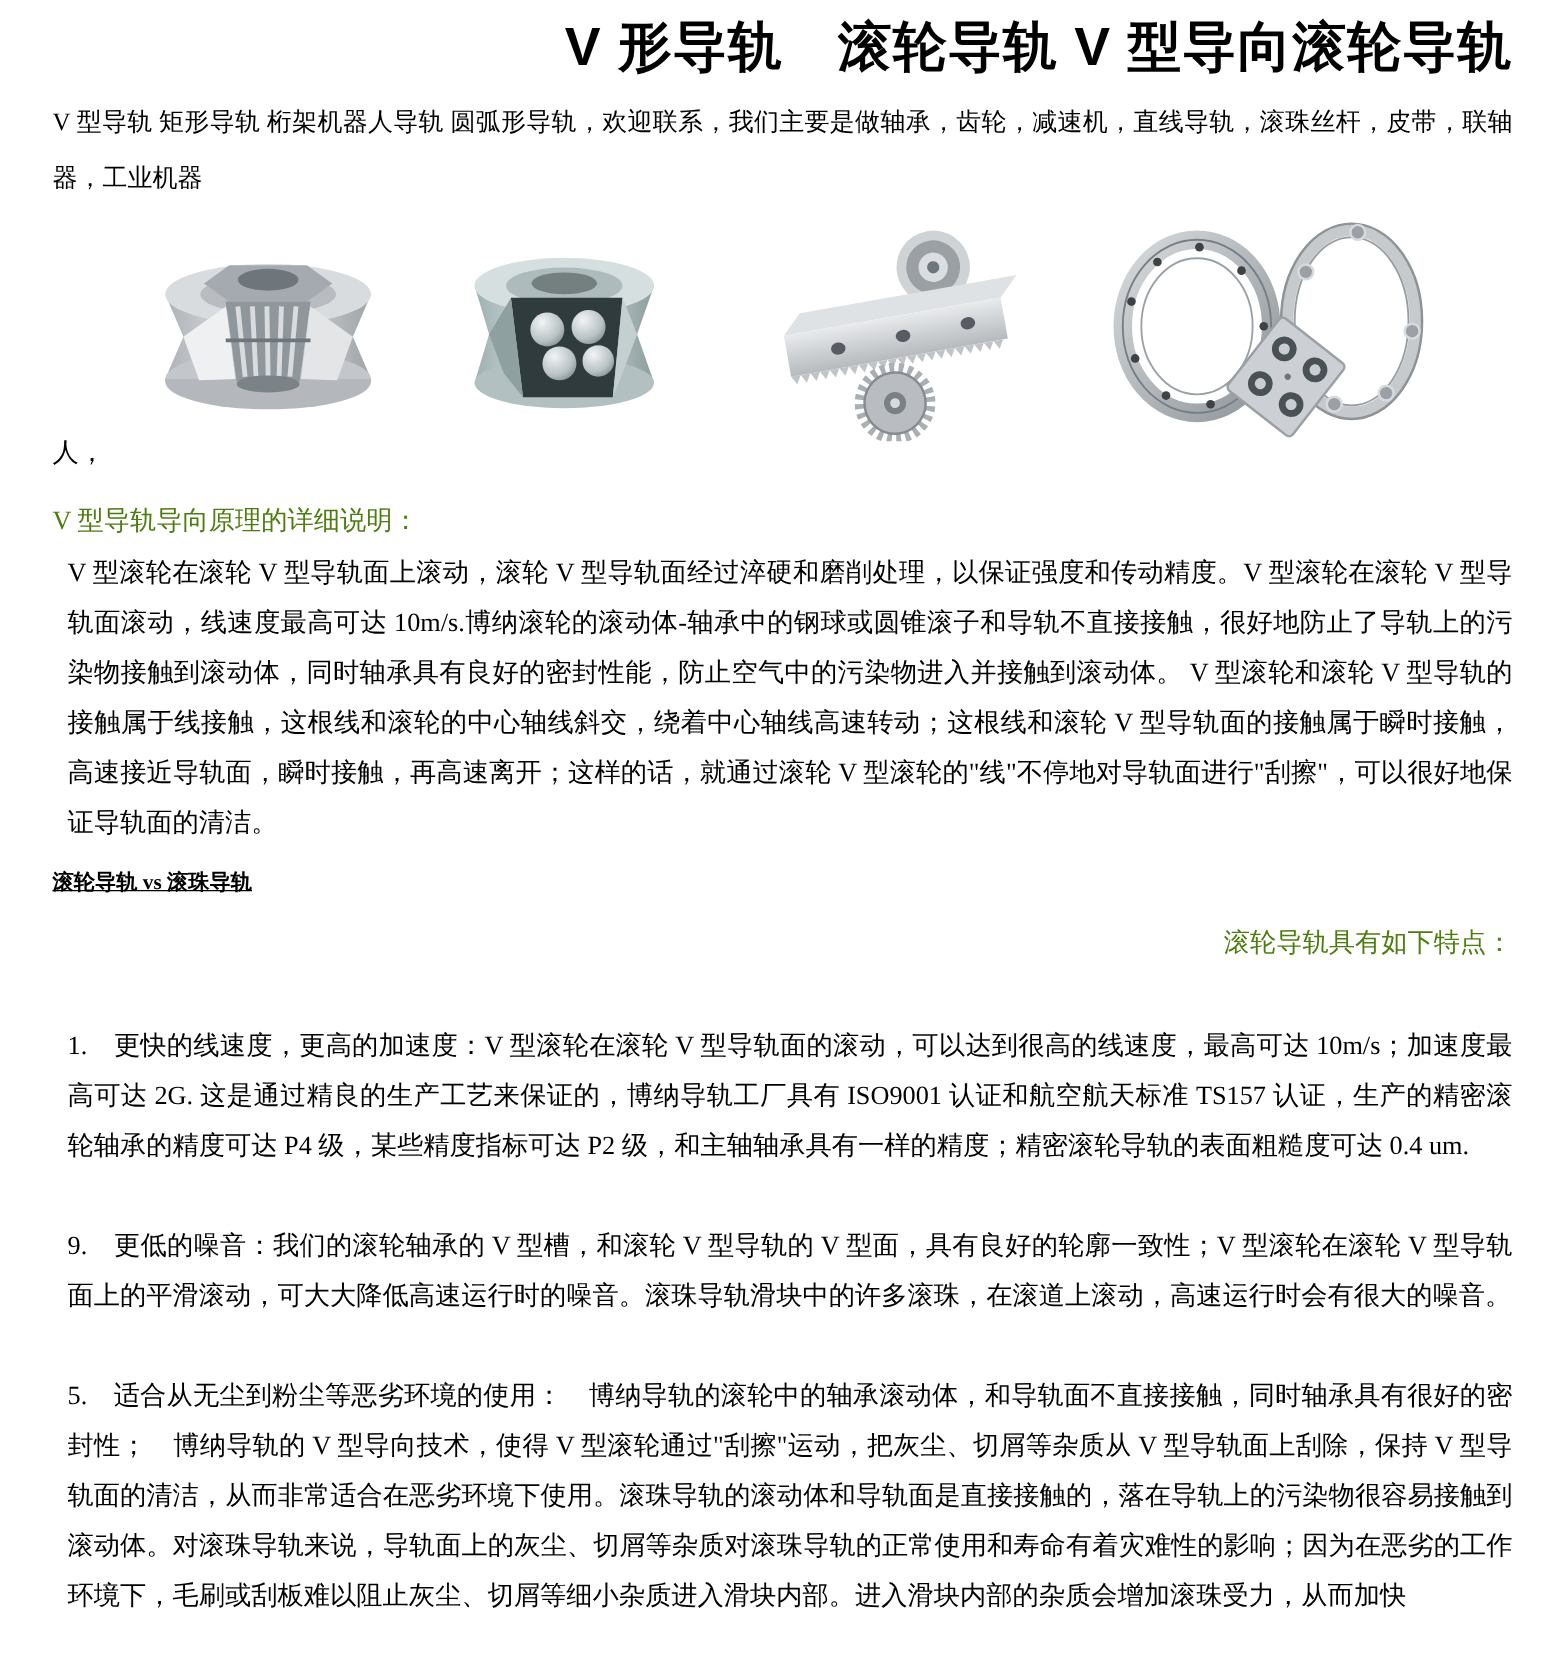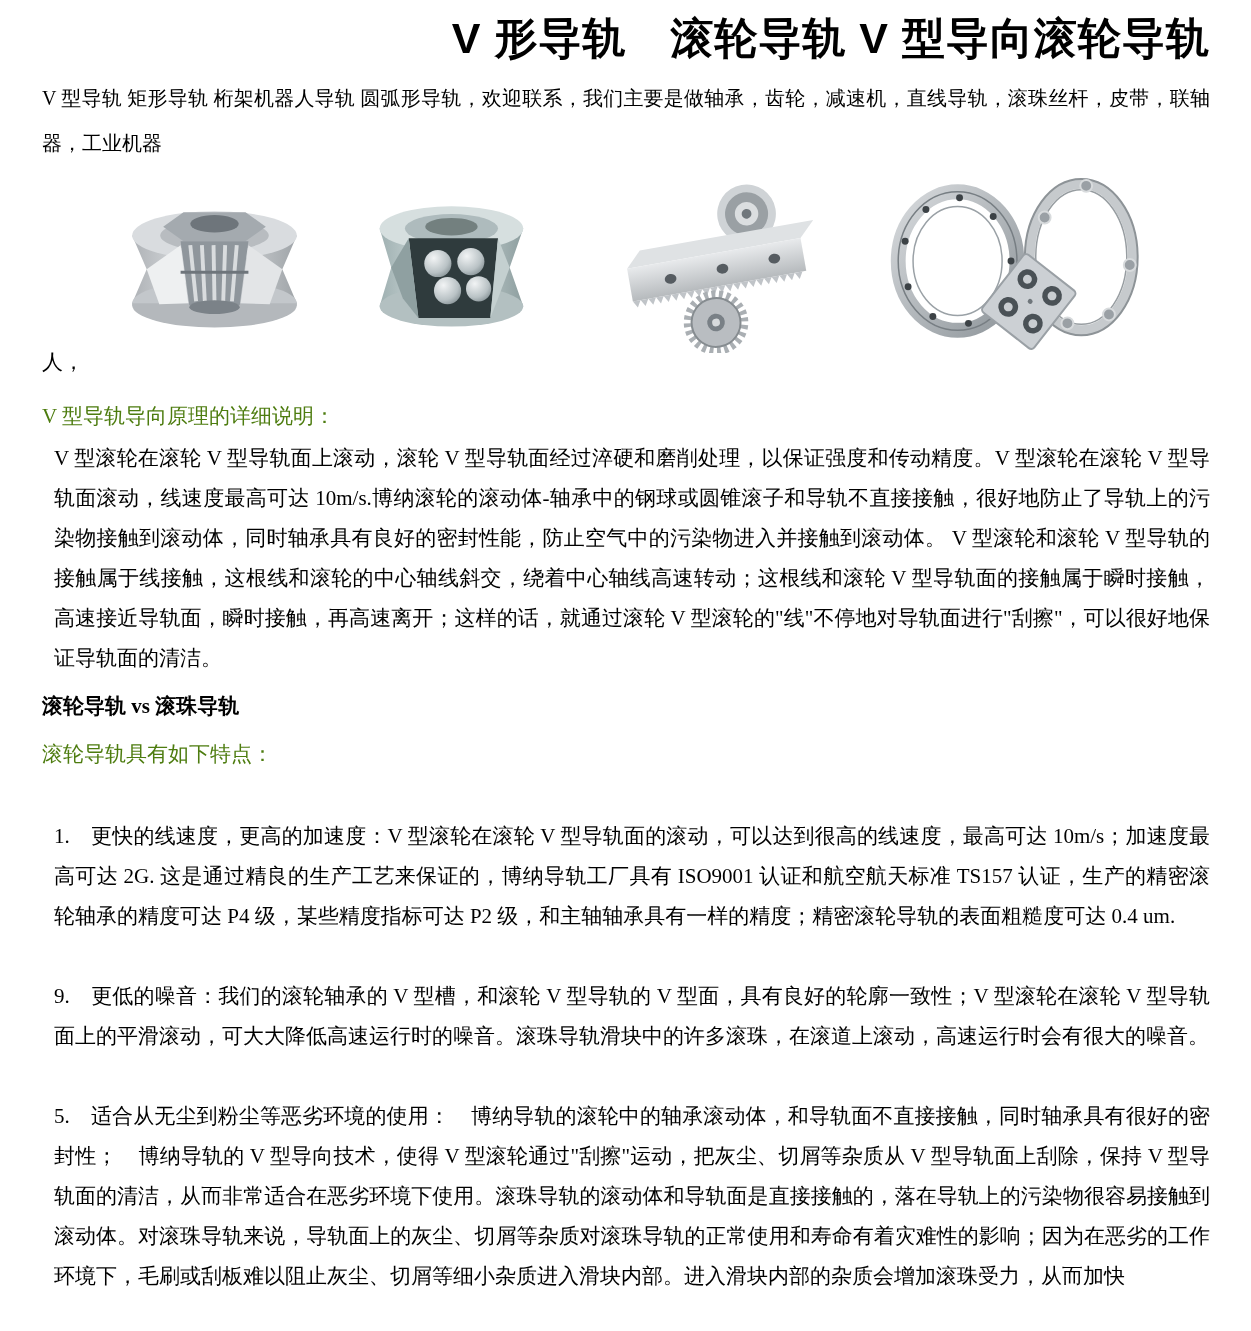--- a/index.html
+++ b/index.html
@@ -34,24 +34,25 @@
 
   .red-heading {
     color: #4d7c0f; font-size: 21px; line-height: 40px;
     margin: 14px 0 0 0; font-weight: 400;
   }
   .para {
     font-size: 21px; line-height: 40px; margin: 2px 0 0 12px;
     text-align: justify; text-align-last: left;
   }
   .bold-heading {
-    font-weight: 700; font-size: 21px; line-height: 40px;
+    font-weight: 700; font-size: 17px; line-height: 40px;
     margin: 8px 0 0 0;
-  }
-  .red-heading.second { margin-top: 8px; }
+    text-decoration: underline;
+  }
+  .red-heading.second { margin-top: 8px; text-align: right; }
   .feature { margin-top: 42px; }
   .feature + .feature { margin-top: 40px; }
 </style>
 </head>
 <body>
 
 <div class="page">
 
   <h1 class="title">V 形导轨　滚轮导轨 V 型导向滚轮导轨</h1>
 

